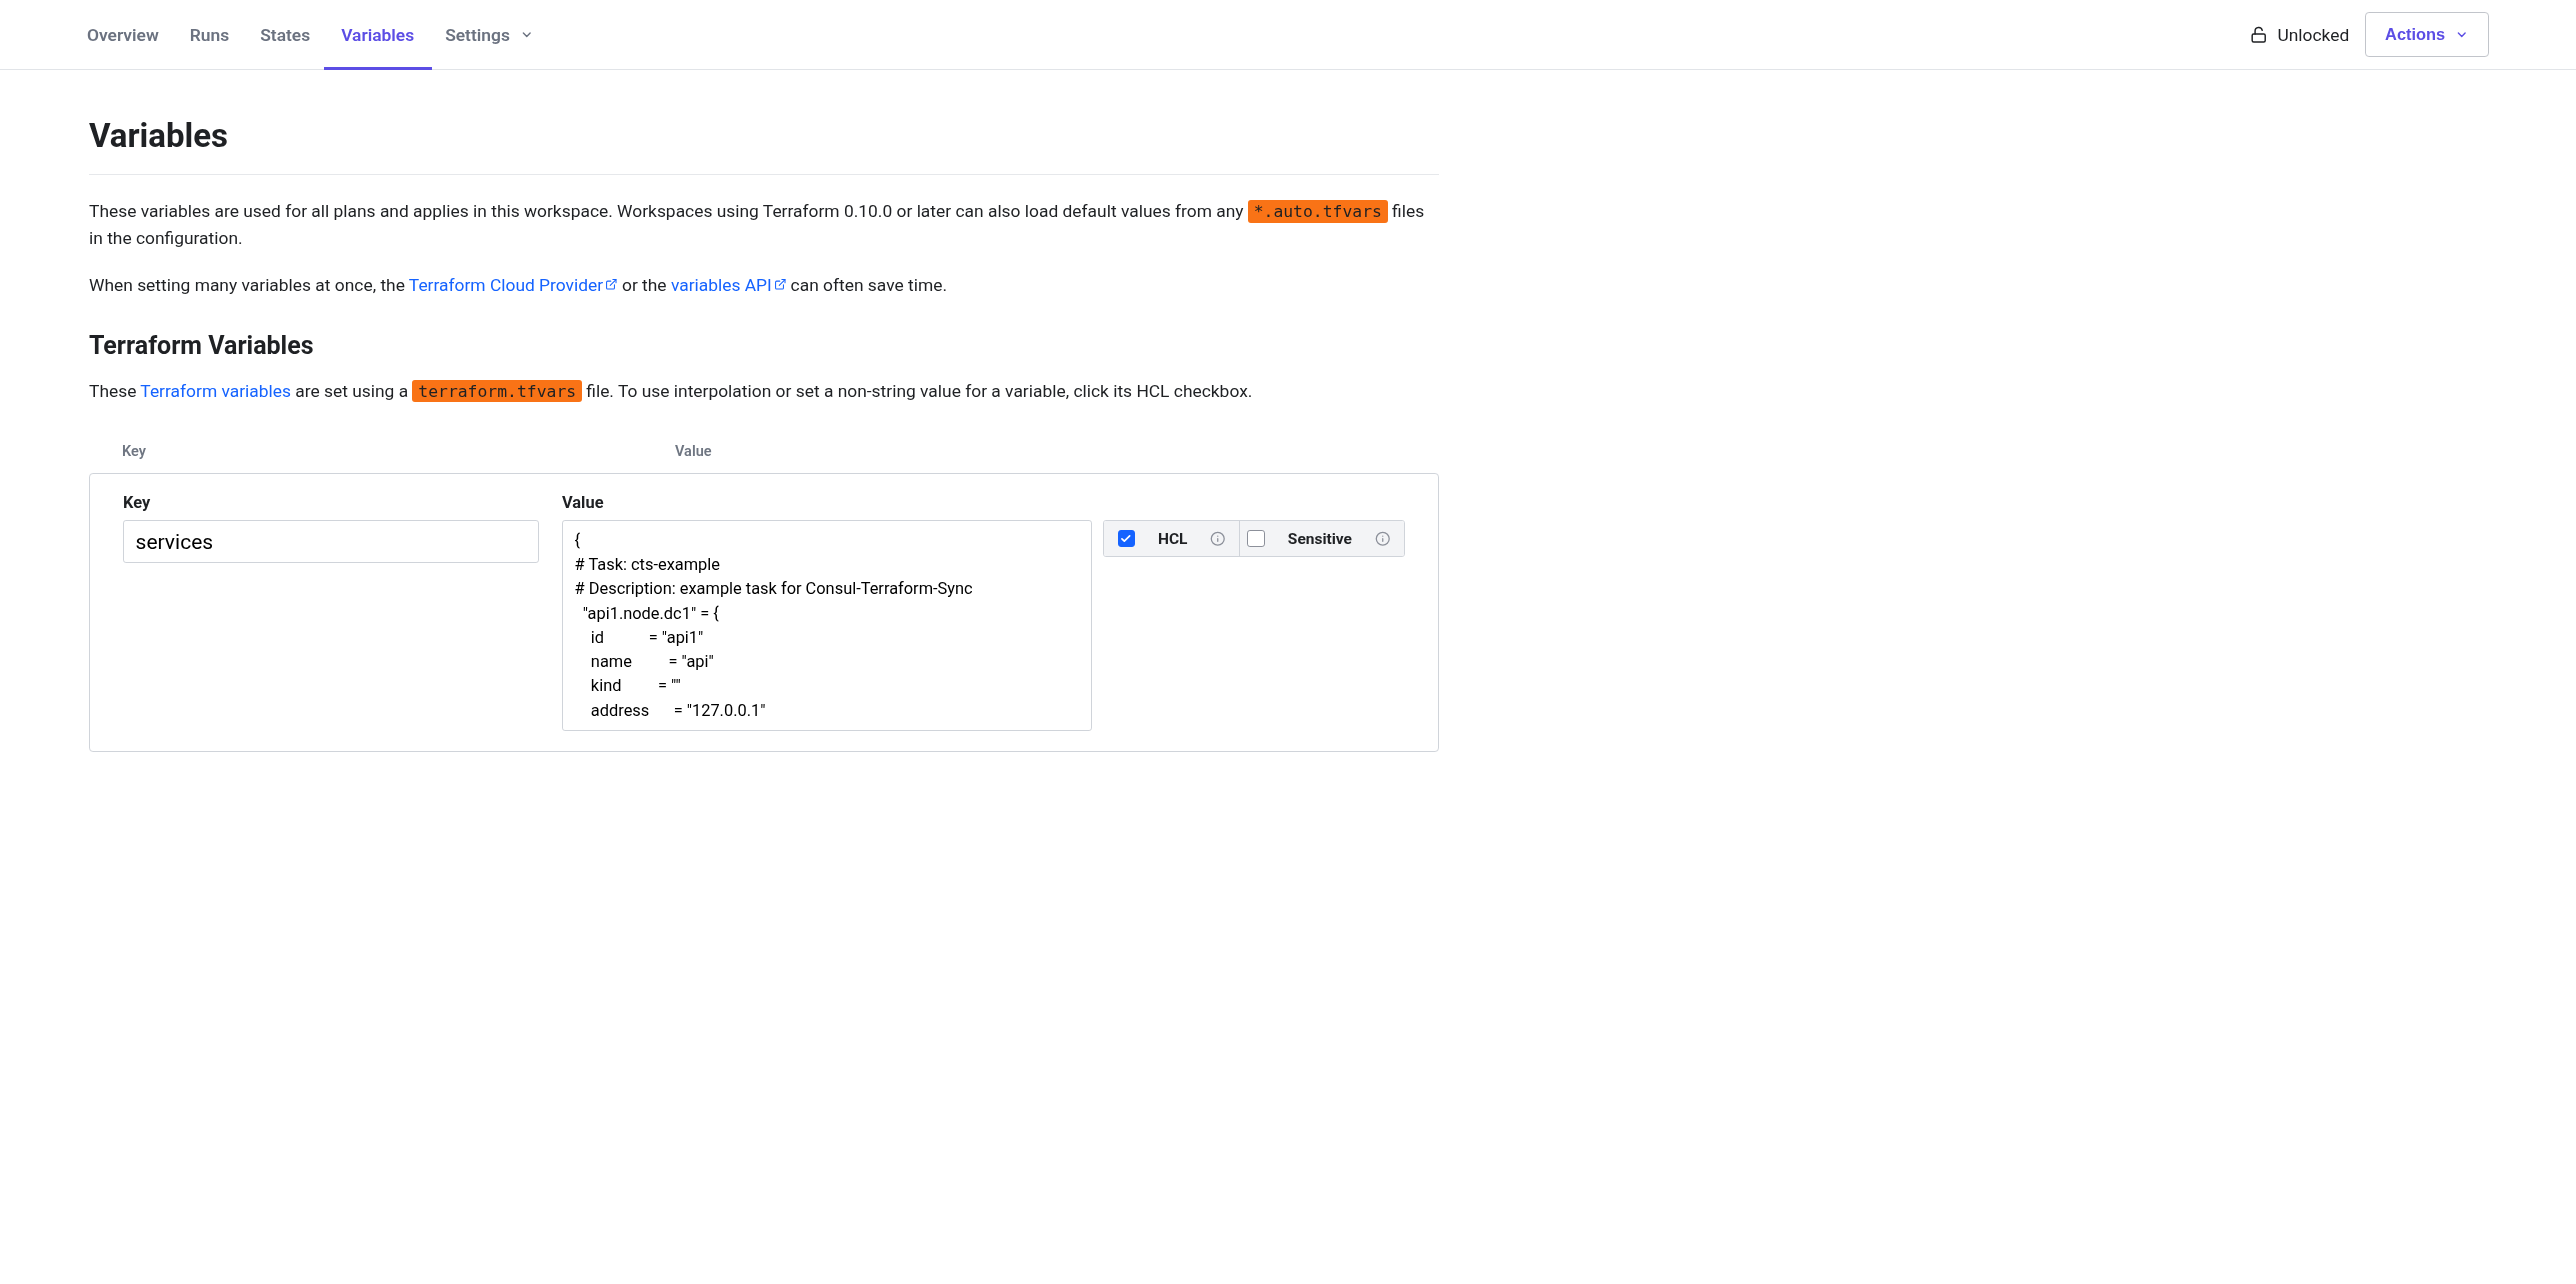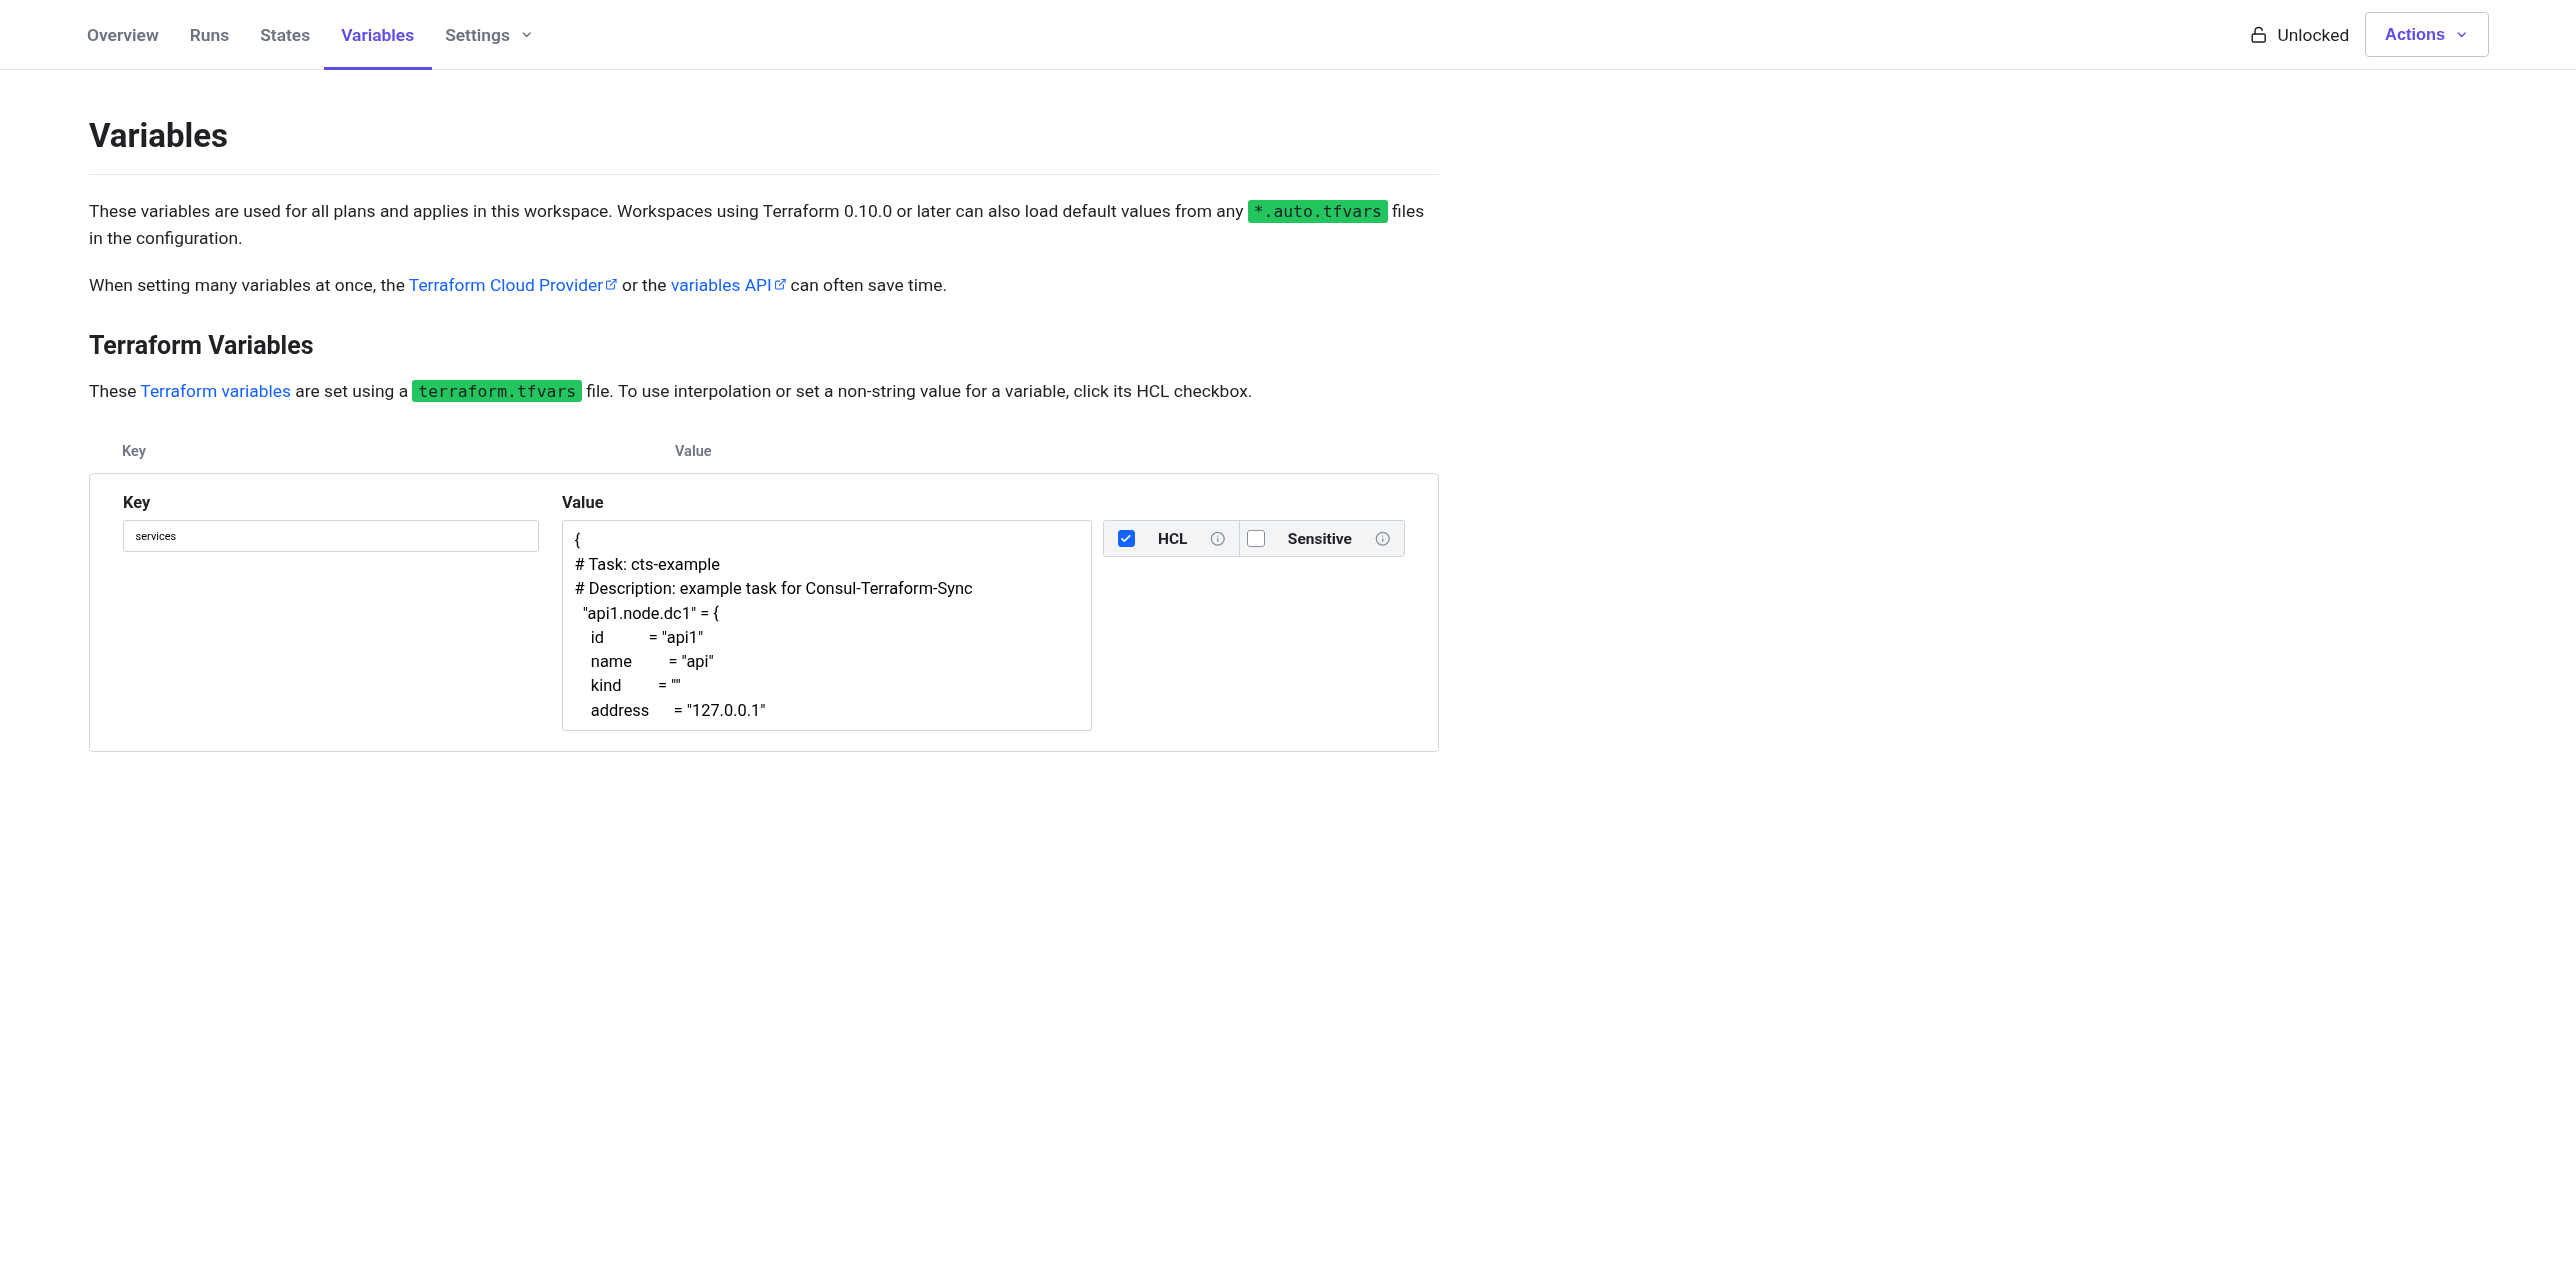--- a/index.html
+++ b/index.html
@@ -88,21 +88,21 @@
       margin-bottom: 23px;
     }
     .para {
       font-size: 17.4px;
       line-height: 1.5;
       color: #1f2124;
       margin-bottom: 21px;
     }
     .code-inline {
       font-family: "Menlo", "Monaco", "Consolas", monospace;
-      background: #22c55e;
+      background: #f97316;
       padding: 1.9px 5.8px;
       border-radius: 2.9px;
       font-size: 16.4px;
     }
     .link {
       color: #1563ff;
       cursor: pointer;
     }
     .external-icon {
       display: inline-block;
@@ -139,21 +139,21 @@
     .field-label {
       font-size: 16.4px;
       font-weight: 700;
       margin-bottom: 7.7px;
     }
     .key-input {
       width: 100%;
       border: 1px solid #d0d4da;
       border-radius: 2.9px;
       padding: 8.7px 11.6px;
-      font-size: 11px;
+      font-size: 21px;
       font-family: inherit;
     }
     .value-section {
       flex: 1;
       min-width: 0;
     }
     .value-row {
       display: flex;
       gap: 11.6px;
       align-items: flex-start;

